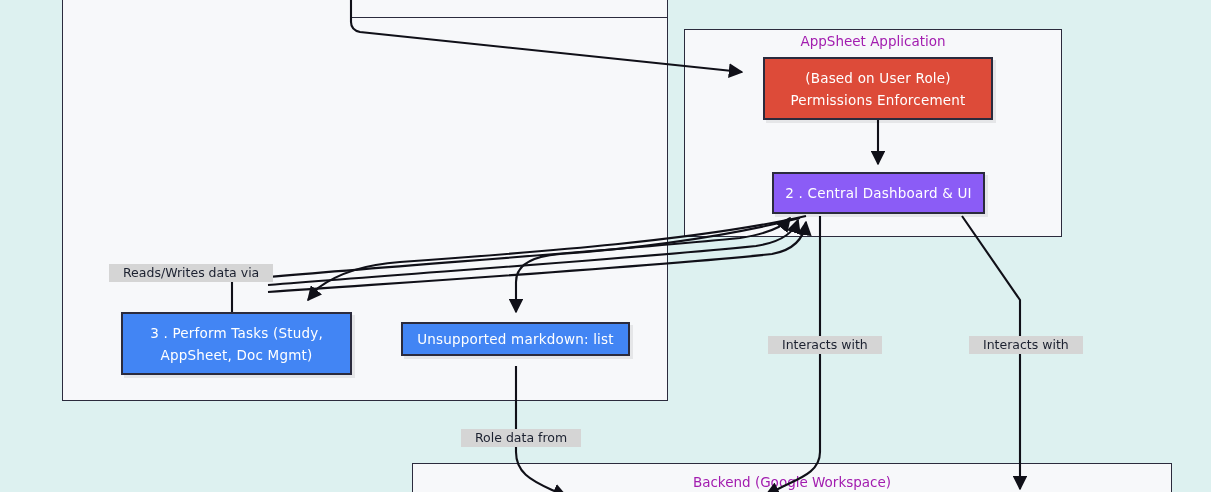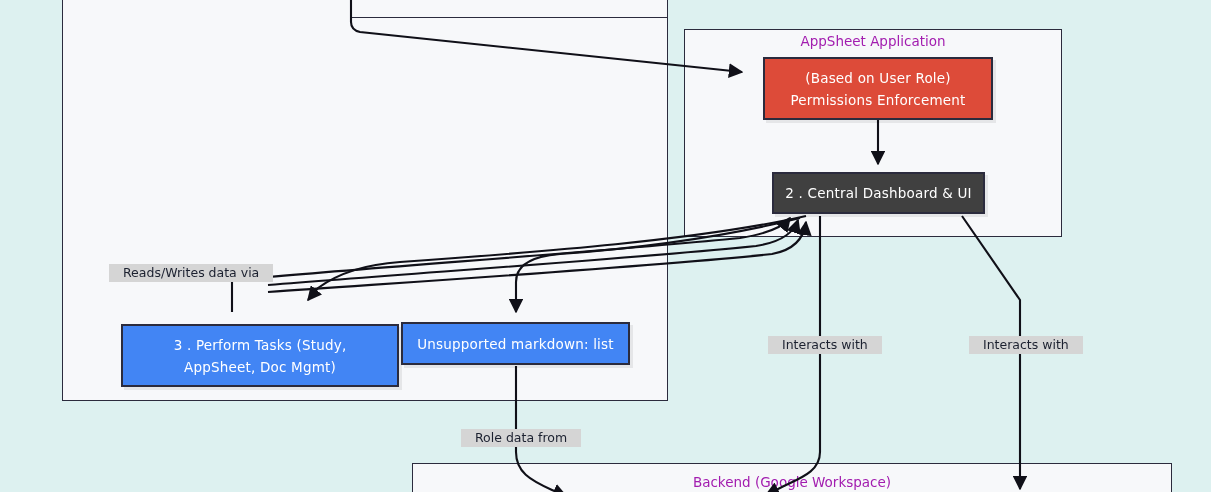--- a/index.html
+++ b/index.html
@@ -131,32 +131,32 @@
     <path class="edge" marker-end="url(#arrow)" d="M 962 216 L 1020 300 L 1020 489"></path>
   </svg>
 
   <div class="node" id="node-permissions" style="left:763px;top:57px;width:230px;height:63px;background:#dd4b39;">
     <span>
       <span>(Based on User Role)</span>
       <span>Permissions Enforcement</span>
     </span>
   </div>
 
-  <div class="node" id="node-dashboard" style="left:772px;top:172px;width:213px;height:42px;background:#404040;">
+  <div class="node" id="node-dashboard" style="left:772px;top:172px;width:213px;height:42px;background:#8b5cf6;">
     <span>2 . Central Dashboard &amp; UI</span>
   </div>
 
-  <div class="node" id="node-perform-tasks" style="left:121px;top:324px;width:278px;height:63px;background:#4285f4;">
+  <div class="node" id="node-perform-tasks" style="left:121px;top:312px;width:231px;height:63px;background:#4285f4;">
     <span>
       <span>3 . Perform Tasks (Study,</span>
       <span>AppSheet, Doc Mgmt)</span>
     </span>
   </div>
 
-  <div class="node" id="node-markdown" style="left:401px;top:322px;width:229px;height:43px;background:#4285f4;">
+  <div class="node" id="node-markdown" style="left:401px;top:322px;width:229px;height:34px;background:#4285f4;">
     <span>Unsupported markdown: list</span>
   </div>
 
   <div class="edge-label" style="left:109px;top:264px;">Reads/Writes data via</div>
 
   <div class="edge-label" style="left:768px;top:336px;">Interacts with</div>
 
   <div class="edge-label" style="left:969px;top:336px;">Interacts with</div>
 
   <div class="edge-label" style="left:461px;top:429px;">Role data from</div>

